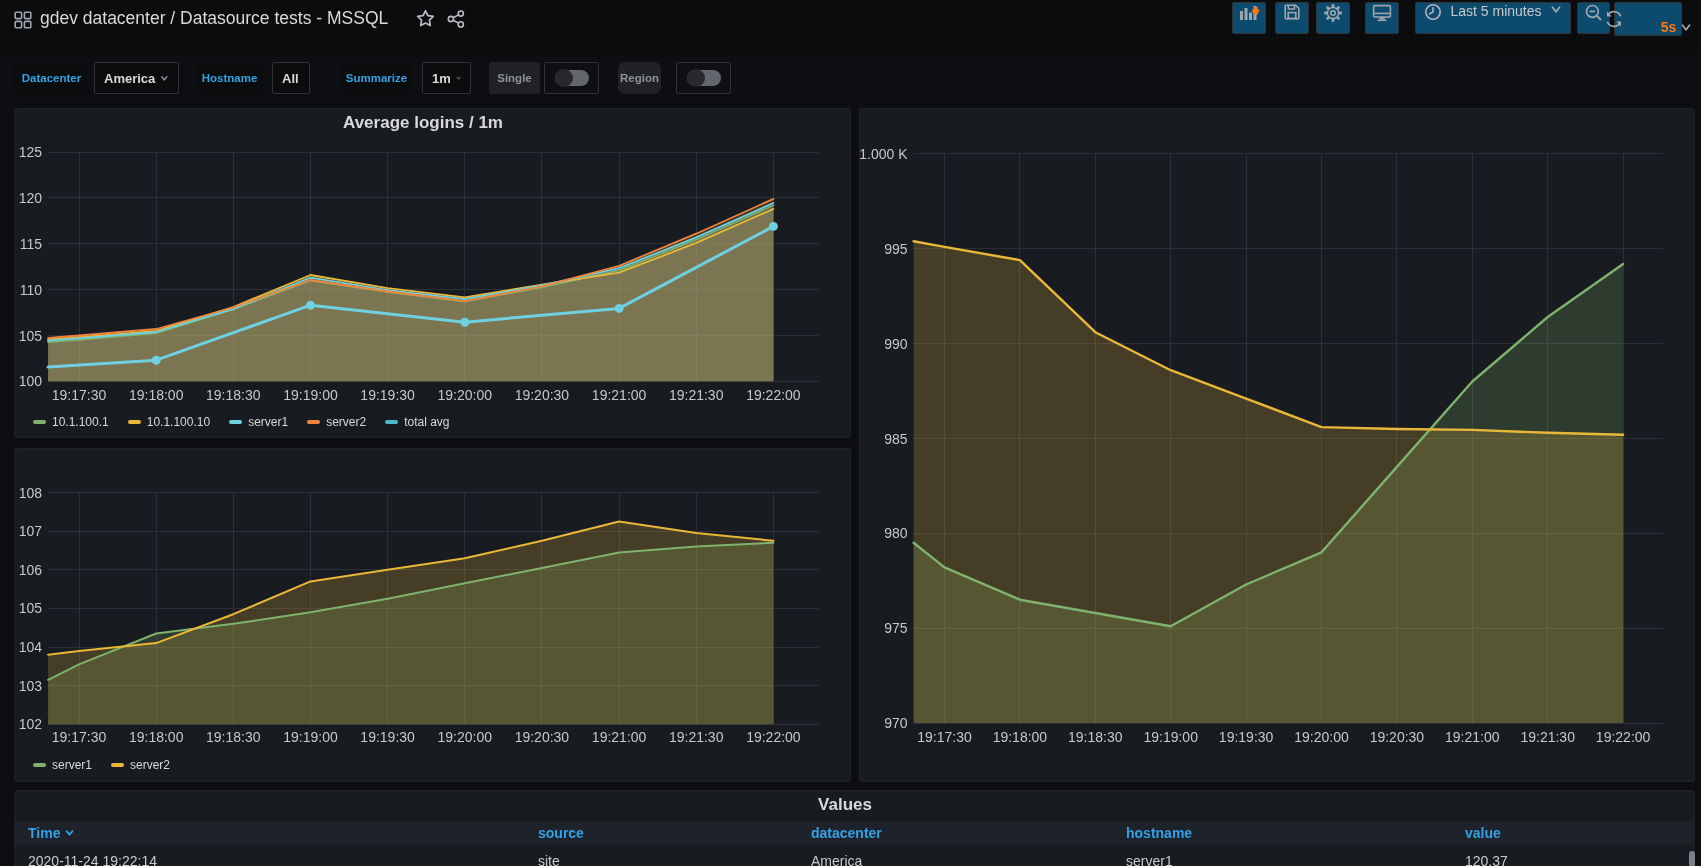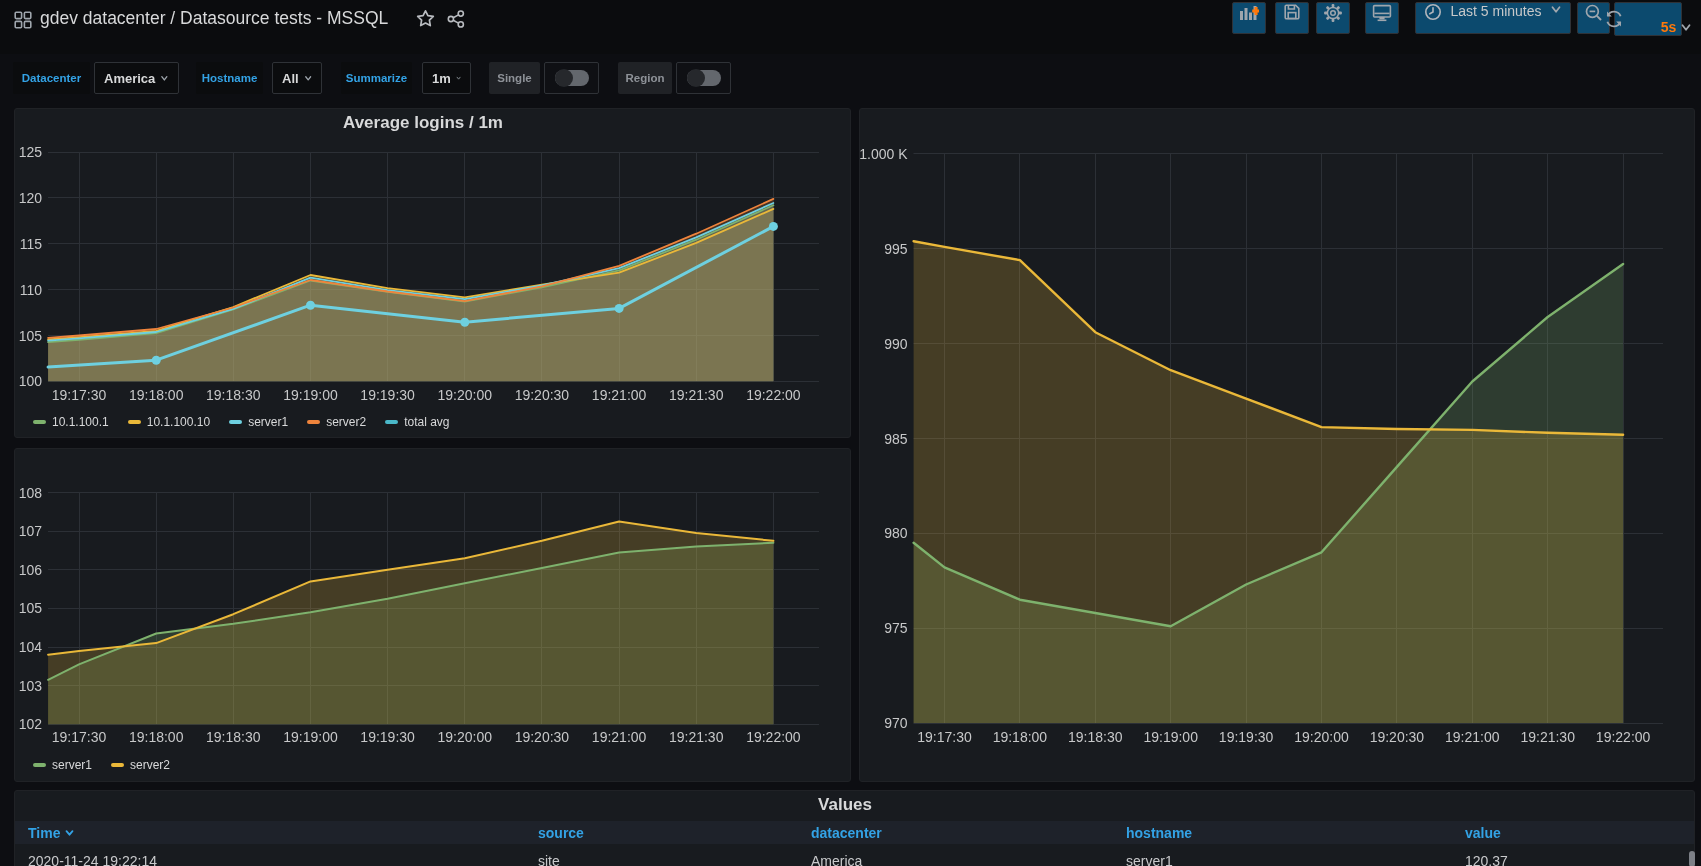--- a/index.html
+++ b/index.html
@@ -120,34 +120,34 @@
         </svg>
       </div>
   </div>
 </div>
 
 <div class="chip link" style="left:13px;width:77px;">Datacenter</div>
 <div class="vbox" style="left:94px;width:85px;">America <svg width="12" height="12" viewBox="0 0 12 12" style="">
       <path d="M2.5 4.2 L6.0 8.7 L9.5 4.2" fill="none" stroke="#9fa6ad" stroke-width="1.8" stroke-linecap="round" stroke-linejoin="round"></path>
     </svg></div>
 <div class="chip link" style="left:196px;width:67px;">Hostname</div>
-<div class="vbox" style="left:272px;width:50px;">All <svg width="12" height="12" viewBox="0 0 12 12" style="">
+<div class="vbox" style="left:272px;width:38px;">All <svg width="12" height="12" viewBox="0 0 12 12" style="">
       <path d="M2.5 4.2 L6.0 8.7 L9.5 4.2" fill="none" stroke="#9fa6ad" stroke-width="1.8" stroke-linecap="round" stroke-linejoin="round"></path>
     </svg></div>
 <div class="chip link" style="left:341px;width:71px;">Summarize</div>
 <div class="vbox" style="left:422px;width:49px;">1m <svg width="12" height="12" viewBox="0 0 12 12" style="">
       <path d="M2.5 4.2 L6.0 8.7 L9.5 4.2" fill="none" stroke="#9fa6ad" stroke-width="1.8" stroke-linecap="round" stroke-linejoin="round"></path>
     </svg></div>
 <div class="chip plain" style="left:489px;width:51px;">Single</div>
 <div class="toggle" style="left:544px;">
     <div class="tg-track">
       <div class="tg-knob"></div>
     </div>
   </div>
-<div class="chip plain" style="left:618px;width:54px;">Region</div>
+<div class="chip plain" style="left:618px;width:43px;border-radius:7px;">Region</div>
 <div class="toggle" style="left:676px;">
     <div class="tg-track">
       <div class="tg-knob"></div>
     </div>
   </div>
 
 <div class="panel" style="left:14px;top:108px;width:837px;height:330px;">
   <div class="ptitle">Average logins / 1m</div>
   <svg width="837" height="330" viewBox="0 0 837 330" style="position:absolute;left:-1px;top:-1px">
       <line x1="34" y1="273.5" x2="805" y2="273.5" stroke="#2c3036" stroke-width="1"></line>

